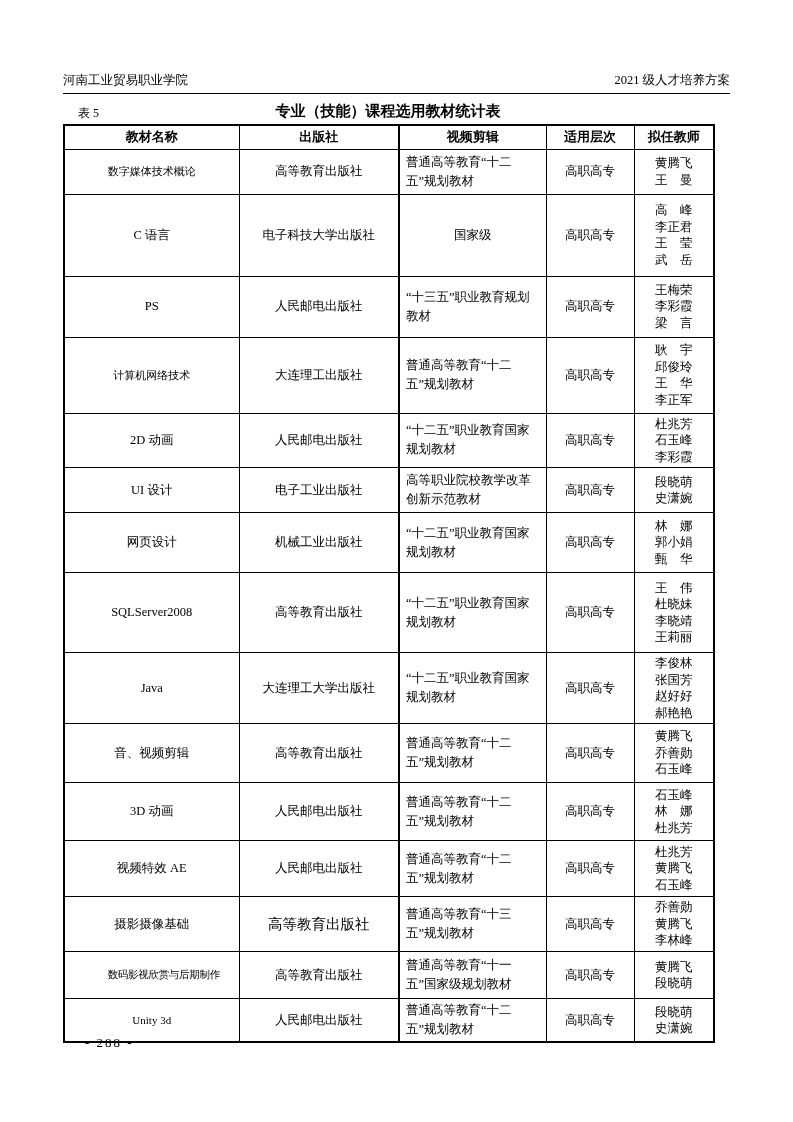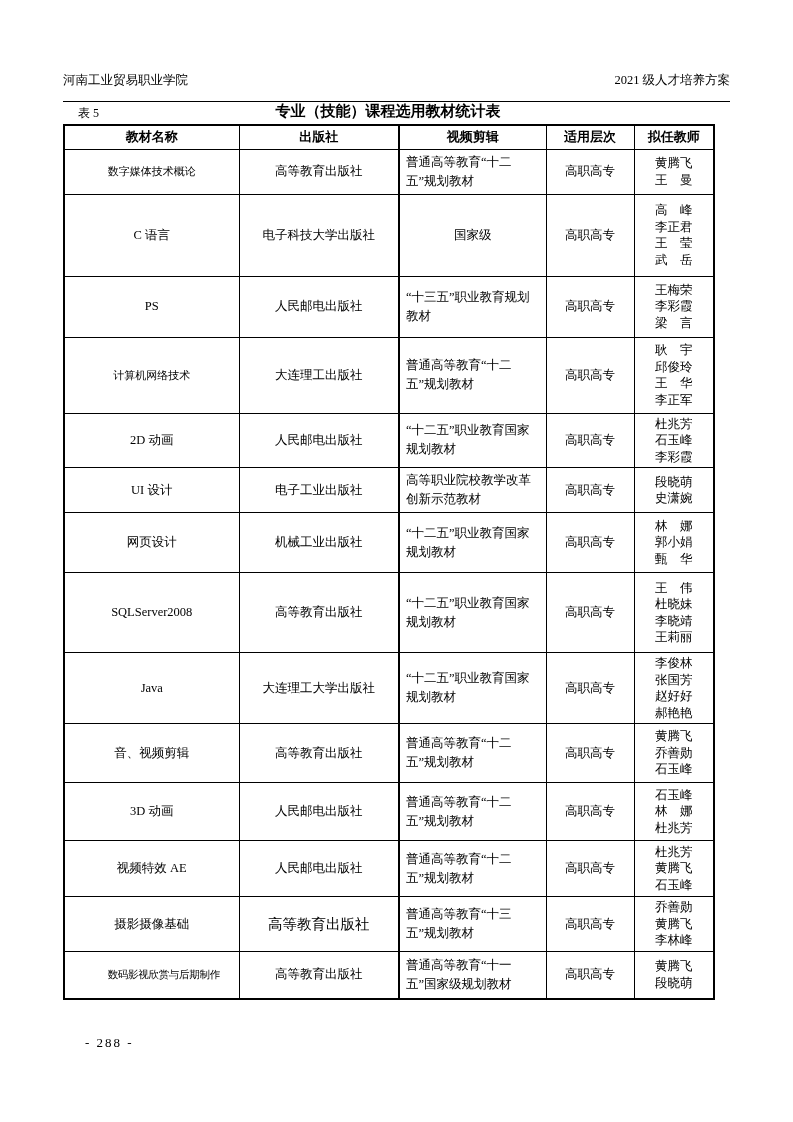--- a/index.html
+++ b/index.html
@@ -10,21 +10,21 @@
     background:#ffffff;
     color:#000000;
     font-family:"Liberation Serif","DejaVu Serif",serif;
     overflow:hidden;
     margin:0 auto;
   }
   .page-header {
     position:absolute; left:63px; top:73px; width:667px;
     display:flex; justify-content:space-between; align-items:flex-end;
     font-size:12.5px; line-height:15px;
-    border-bottom:1px solid #000; padding-bottom:13px;
+    border-bottom:1px solid #000; padding-bottom:5px;
   }
   .title-bar {
     position:absolute; left:63px; top:99px; width:650px; height:25px;
   }
   .table-label {
     position:absolute; left:15px; top:6px; font-size:12px;
   }
   .table-title {
     text-align:center; font-weight:bold; font-size:15px; padding-top:3px;
   }
@@ -209,18 +209,26 @@
 李林峰</td>
       </tr>
       <tr style="height:47px">
         <td class="xs">数码影视欣赏与后期制作</td>
         <td>高等教育出版社</td>
         <td class="level">普通高等教育“十一五”国家级规划教材</td>
         <td>高职高专</td>
         <td class="teachers">黄腾飞
 段晓萌</td>
       </tr>
+      <tr style="height:42px">
+        <td class="sm">Unity 3d</td>
+        <td>人民邮电出版社</td>
+        <td class="level">普通高等教育“十二五”规划教材</td>
+        <td>高职高专</td>
+        <td class="teachers">段晓萌
+史潇婉</td>
+      </tr>
     </tbody>
   </table>
 
   <div class="page-footer">- 288 -</div>
 
 </div>
 
 </body></html>

